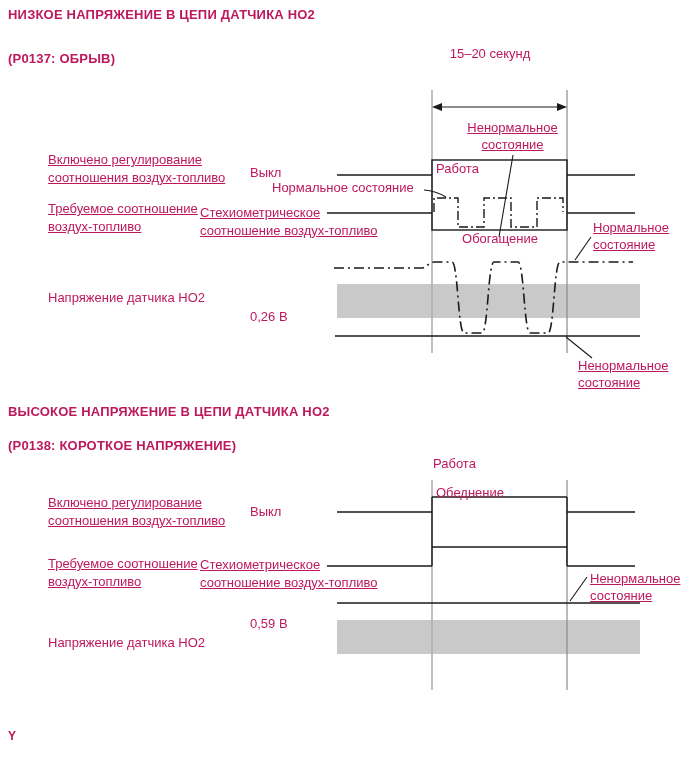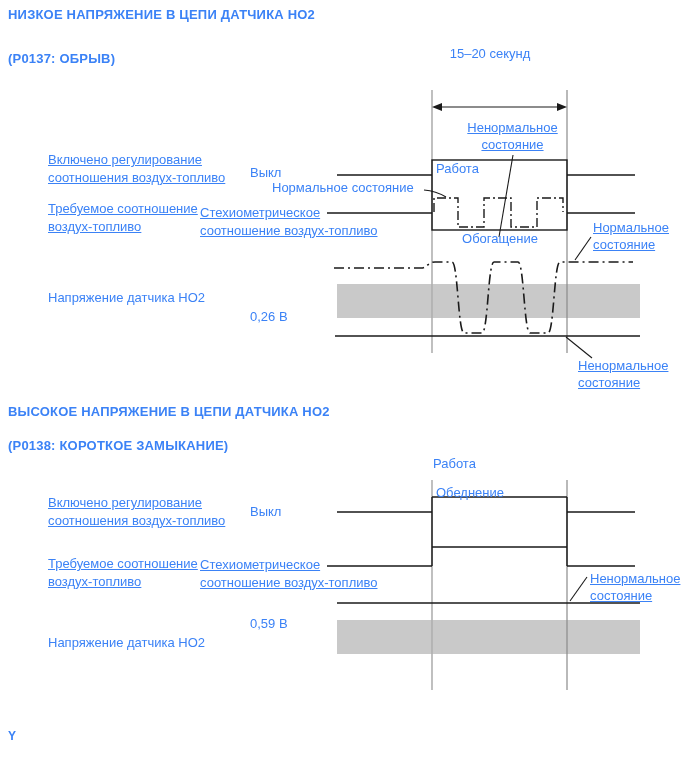--- a/index.html
+++ b/index.html
@@ -1,17 +1,17 @@
 <!DOCTYPE html>
 <html><head>
 <meta charset="utf-8">
 <style>
   html,body{margin:0;padding:0;background:#fff;}
   .page{position:relative;width:690px;height:757px;background:#ffffff;overflow:hidden;
-        font-family:"Liberation Sans",sans-serif;color:#3b82f6;}
+        font-family:"Liberation Sans",sans-serif;color:#be185d;}
   .heading{position:absolute;left:8px;font-weight:bold;font-size:13px;letter-spacing:.2px;white-space:nowrap;}
   .lbl{position:absolute;font-size:13px;line-height:17px;white-space:nowrap;}
   .lh18{line-height:18px;}
   .ctr{text-align:center;}
   .rgt{text-align:left;}
   .lbl span{display:block;text-decoration:underline;}
   svg{position:absolute;left:0;top:0;}
   .ln{stroke:#1a1a1a;stroke-width:1.4;fill:none;}
   .lnthin{stroke:#1a1a1a;stroke-width:1.1;fill:none;}
   .dashdot1{stroke-dasharray:9 3 2 3;}
@@ -99,21 +99,21 @@
 
   <div class="lbl" style="left:48px;top:289px">Напряжение датчика HO2</div>
   <div class="lbl rgt" style="left:250px;top:308px;width:82px">0,26 В</div>
 
   <div class="lbl" style="left:578px;top:357px">
     <span>Ненормальное</span>
     <span>состояние</span>
   </div>
 
   <div class="heading" style="top:404px">ВЫСОКОЕ НАПРЯЖЕНИЕ В ЦЕПИ ДАТЧИКА HO2</div>
-  <div class="heading" style="top:438px">(P0138: КОРОТКОЕ ЗАМЫКАНИЕ)</div>
+  <div class="heading" style="top:438px">(P0138: КОРОТКОЕ НАПРЯЖЕНИЕ)</div>
 
   <div class="lbl" style="left:433px;top:455px">Работа</div>
 
   <div class="lbl lh18" style="left:48px;top:494px">
     <span>Включено регулирование</span>
     <span>соотношения воздух-топливо</span>
   </div>
   <div class="lbl rgt" style="left:250px;top:503px;width:82px">Выкл</div>
   <div class="lbl" style="left:436px;top:484px">Обеднение</div>
 

